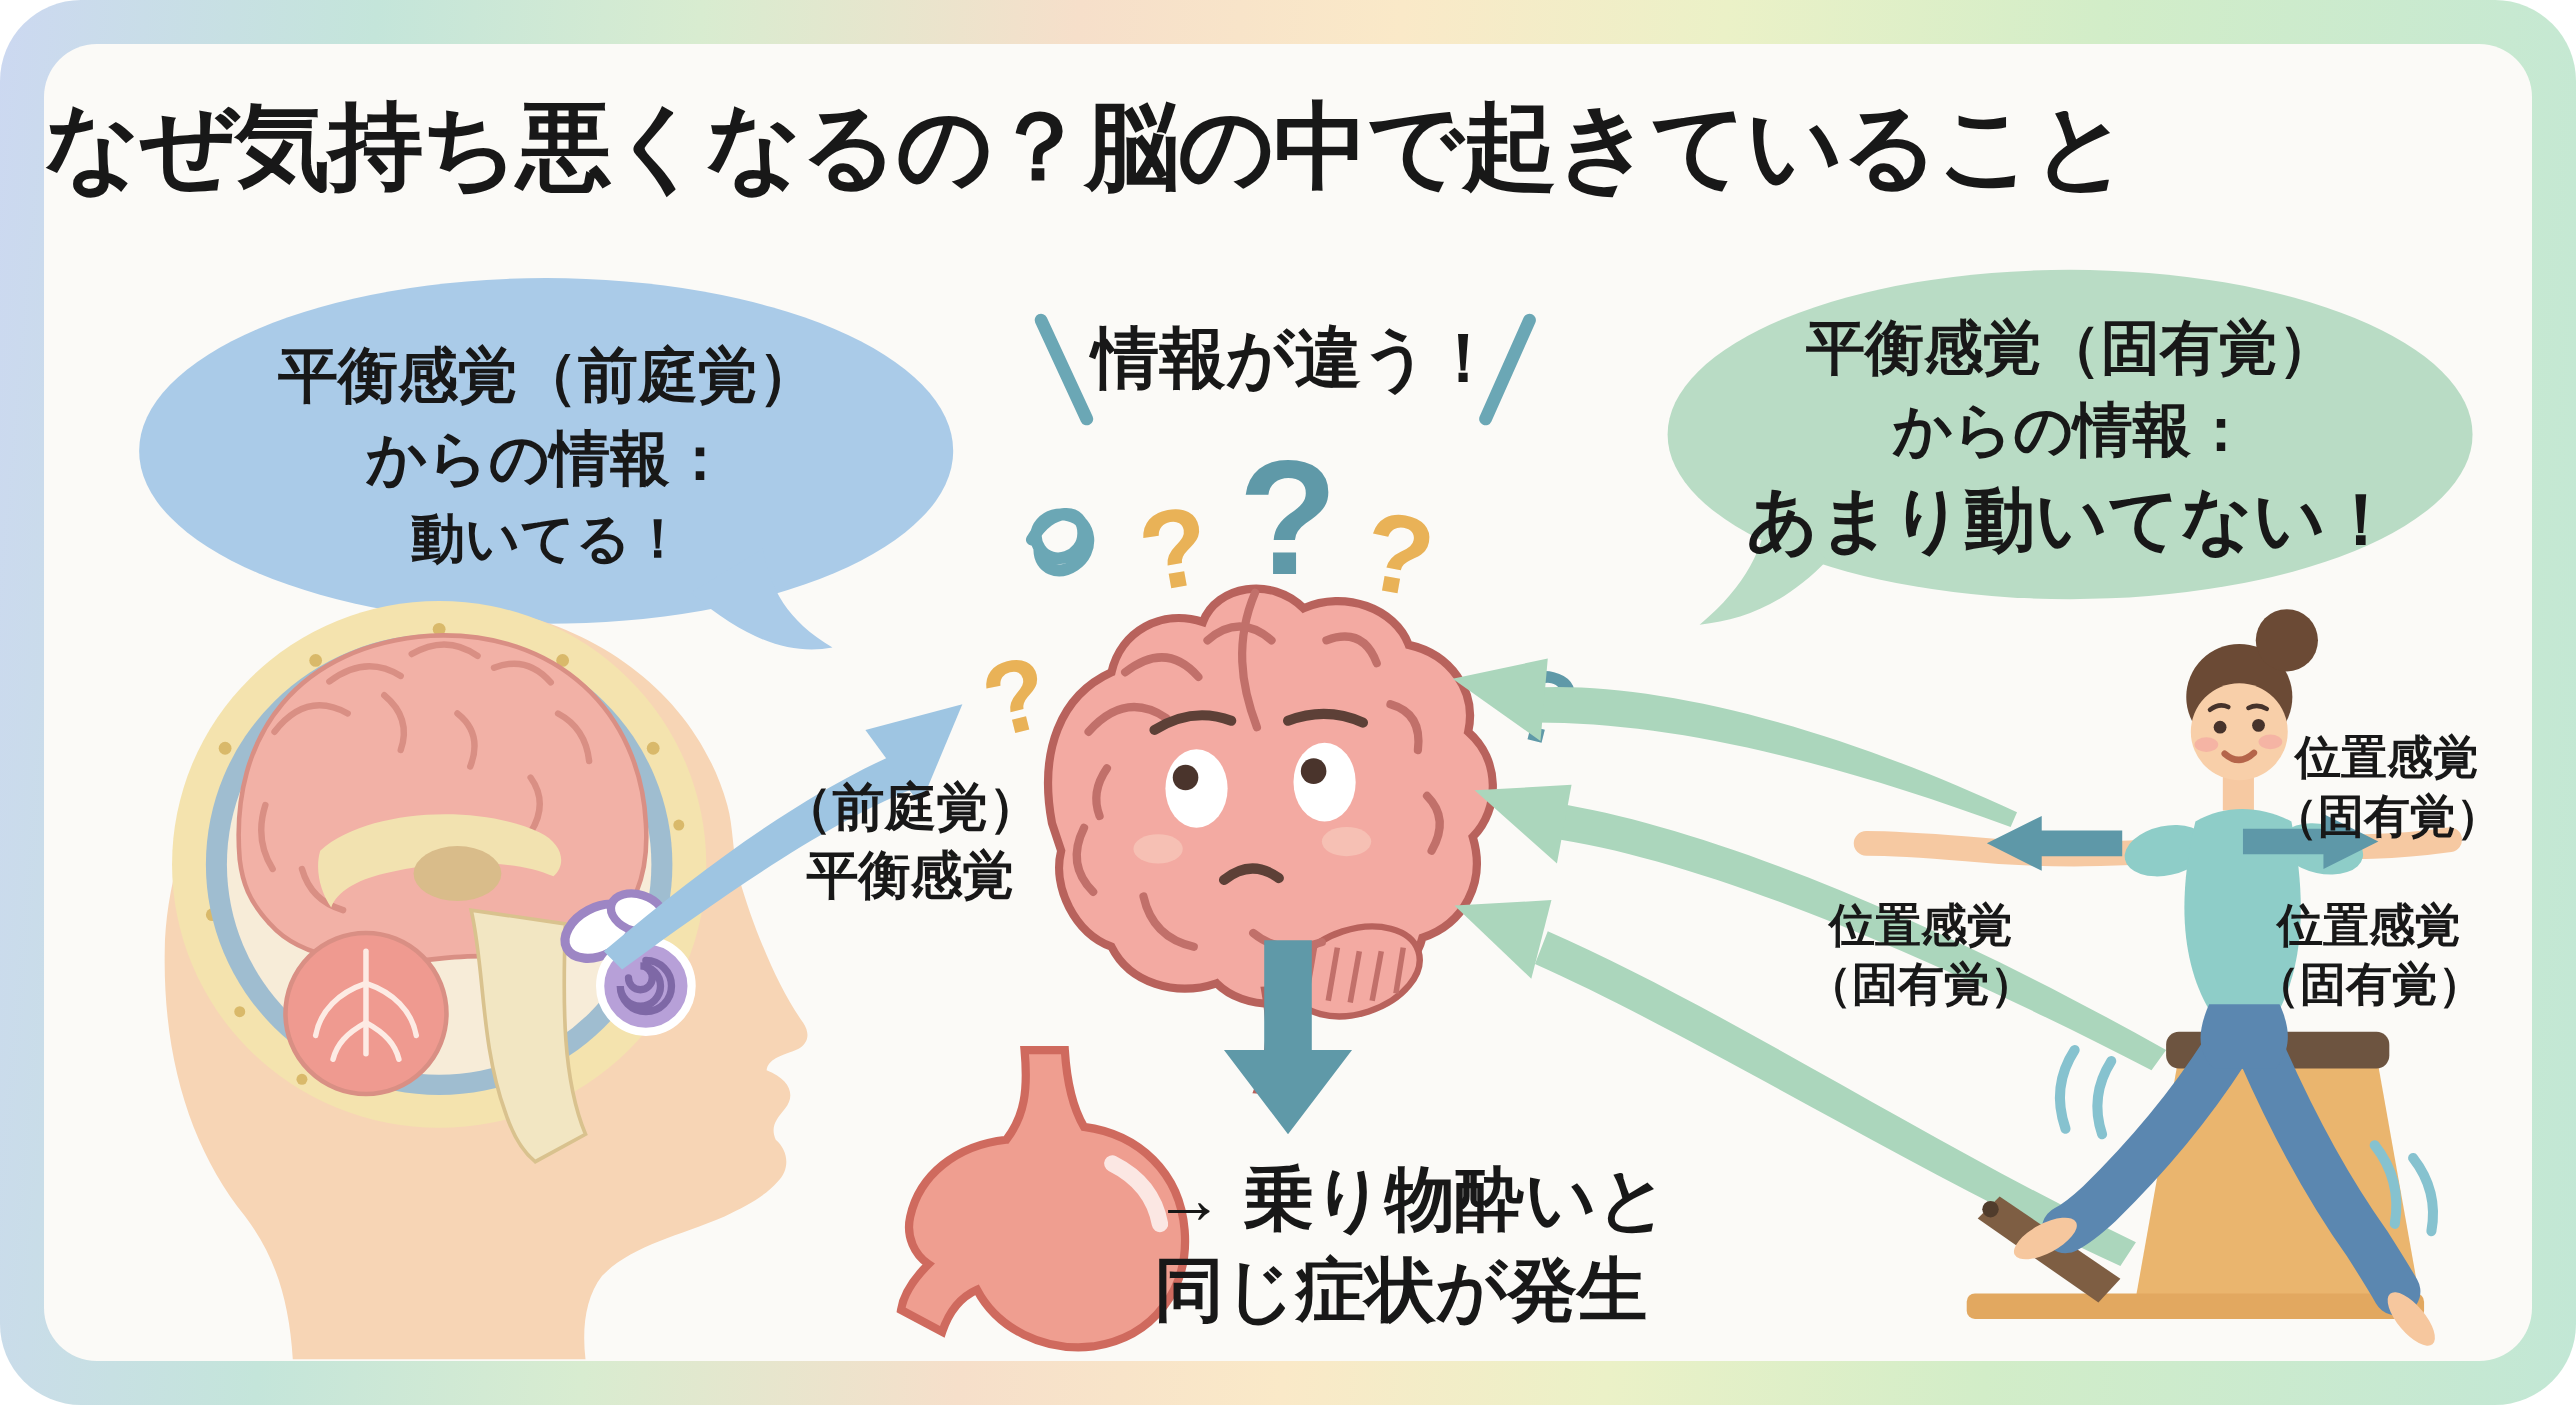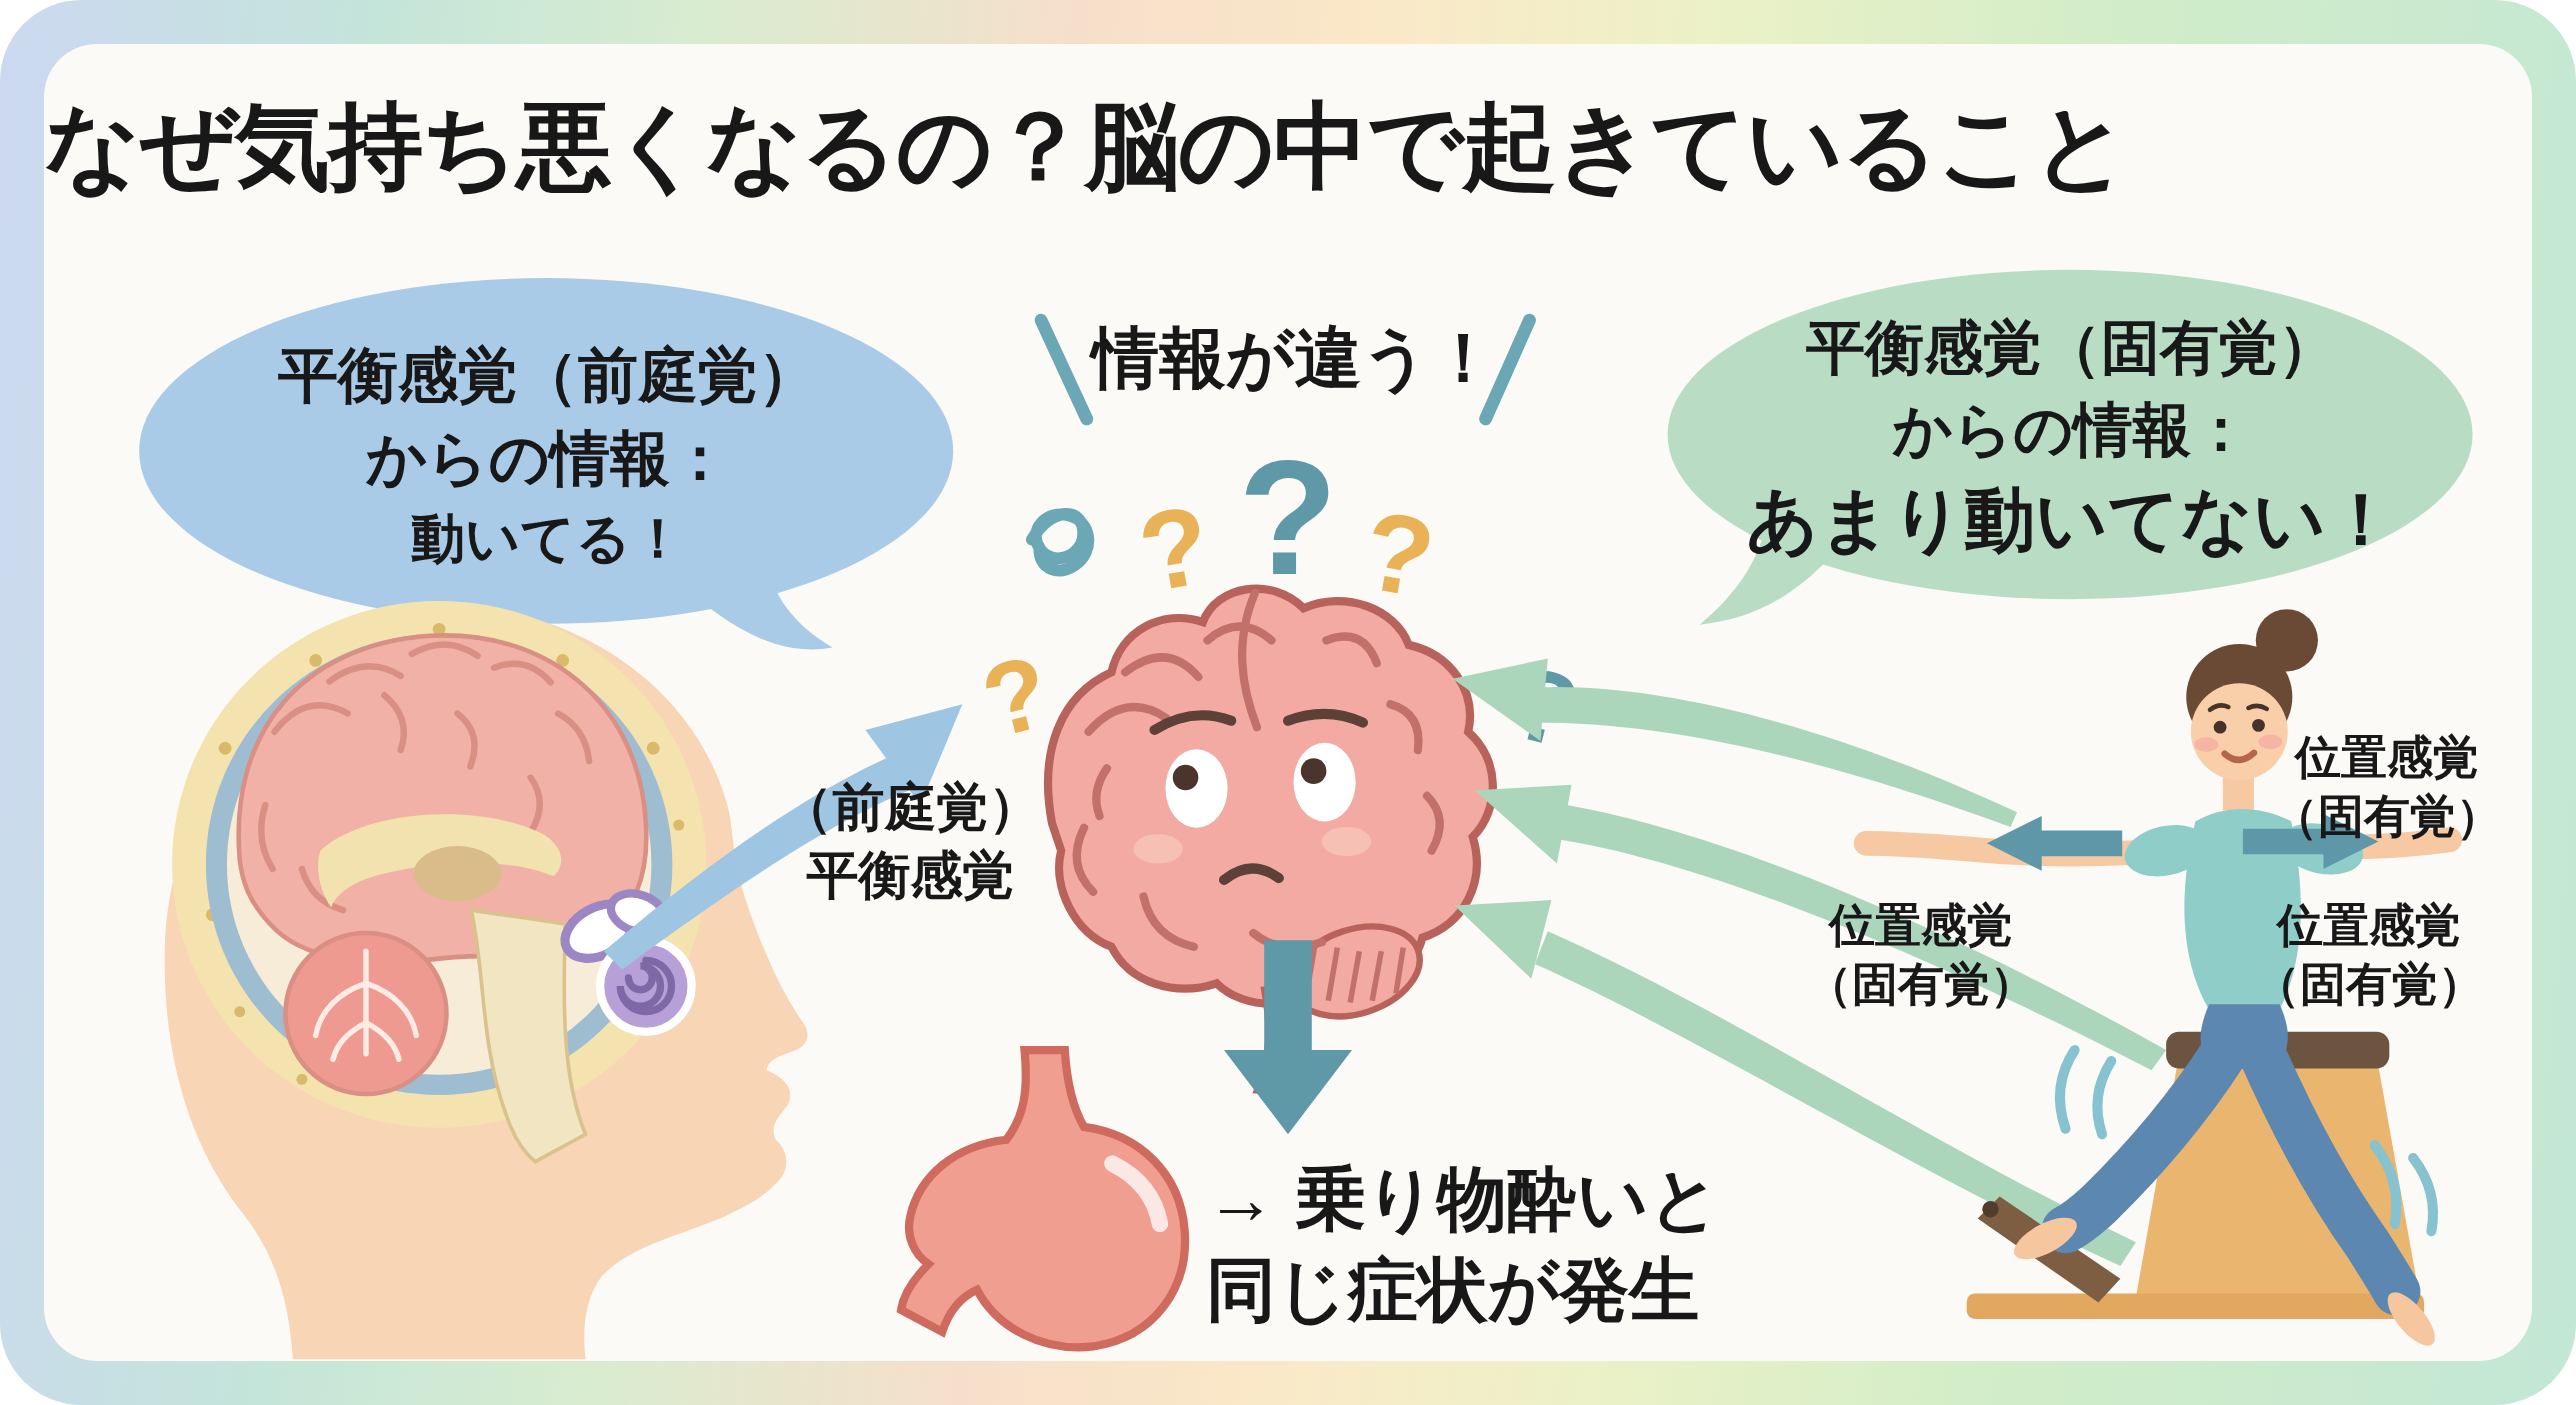--- a/index.html
+++ b/index.html
@@ -17,21 +17,21 @@
   .lb{left:142px;top:291px;width:812px;height:329px;font-size:60px;line-height:1.38;}
   .lb .big{font-size:54px;}
   .rb{left:1679px;top:274px;width:785px;height:329px;font-size:59px;line-height:1.38;}
   .rb .big{font-size:71px;}
   .conflict{left:1066px;top:313px;width:457px;font-size:67px;}
   .vest{left:757px;top:774px;width:307px;font-size:52px;line-height:1.3;}
   .prop{width:256px;font-size:46px;line-height:1.28;}
   .prop-tr{left:2259px;top:728px;}
   .prop-l{left:1793px;top:896px;}
   .prop-br{left:2241px;top:896px;}
-  .outcome{left:1206px;top:1154px;text-align:left;font-size:70px;line-height:1.3;}
+  .outcome{left:1154px;top:1154px;text-align:left;font-size:70px;line-height:1.3;}
   .outcome .l2{}
   svg text.q{font-weight:900;font-family:"Liberation Sans","DejaVu Sans",sans-serif;}
 </style>
 </head>
 <body>
 
 <div class="stage">
   <div class="frame"></div>
   <div class="panel"></div>
 

